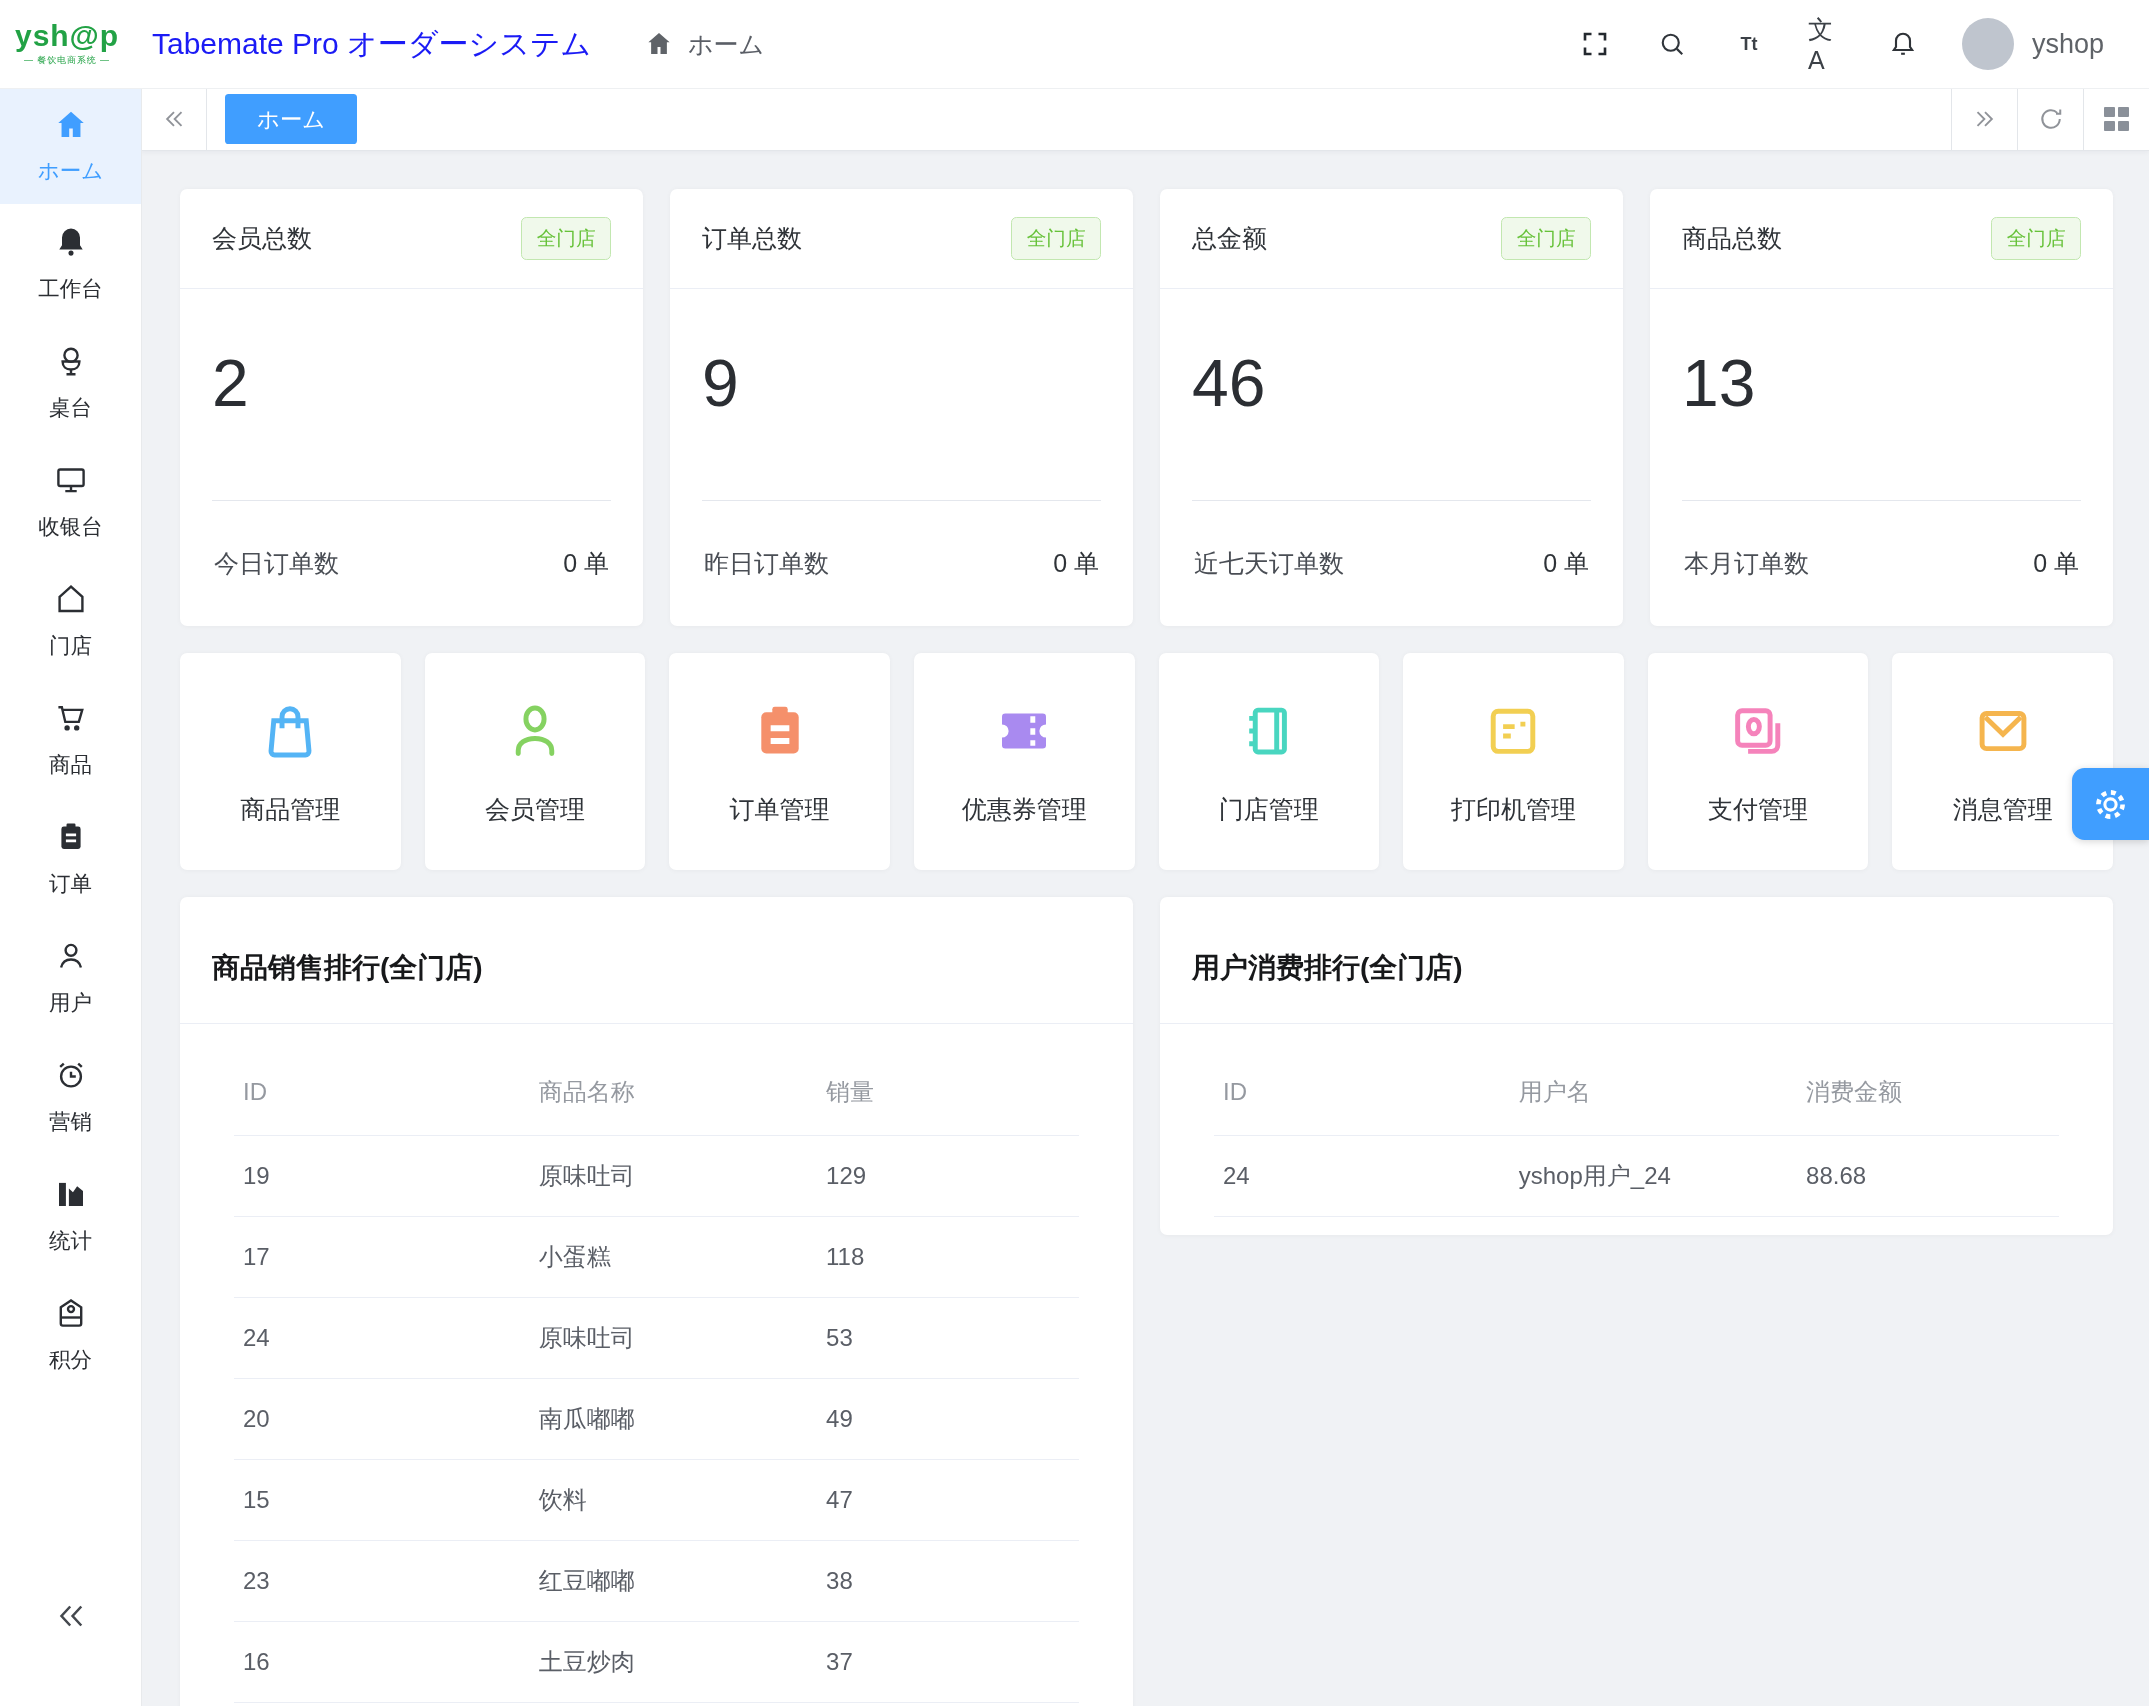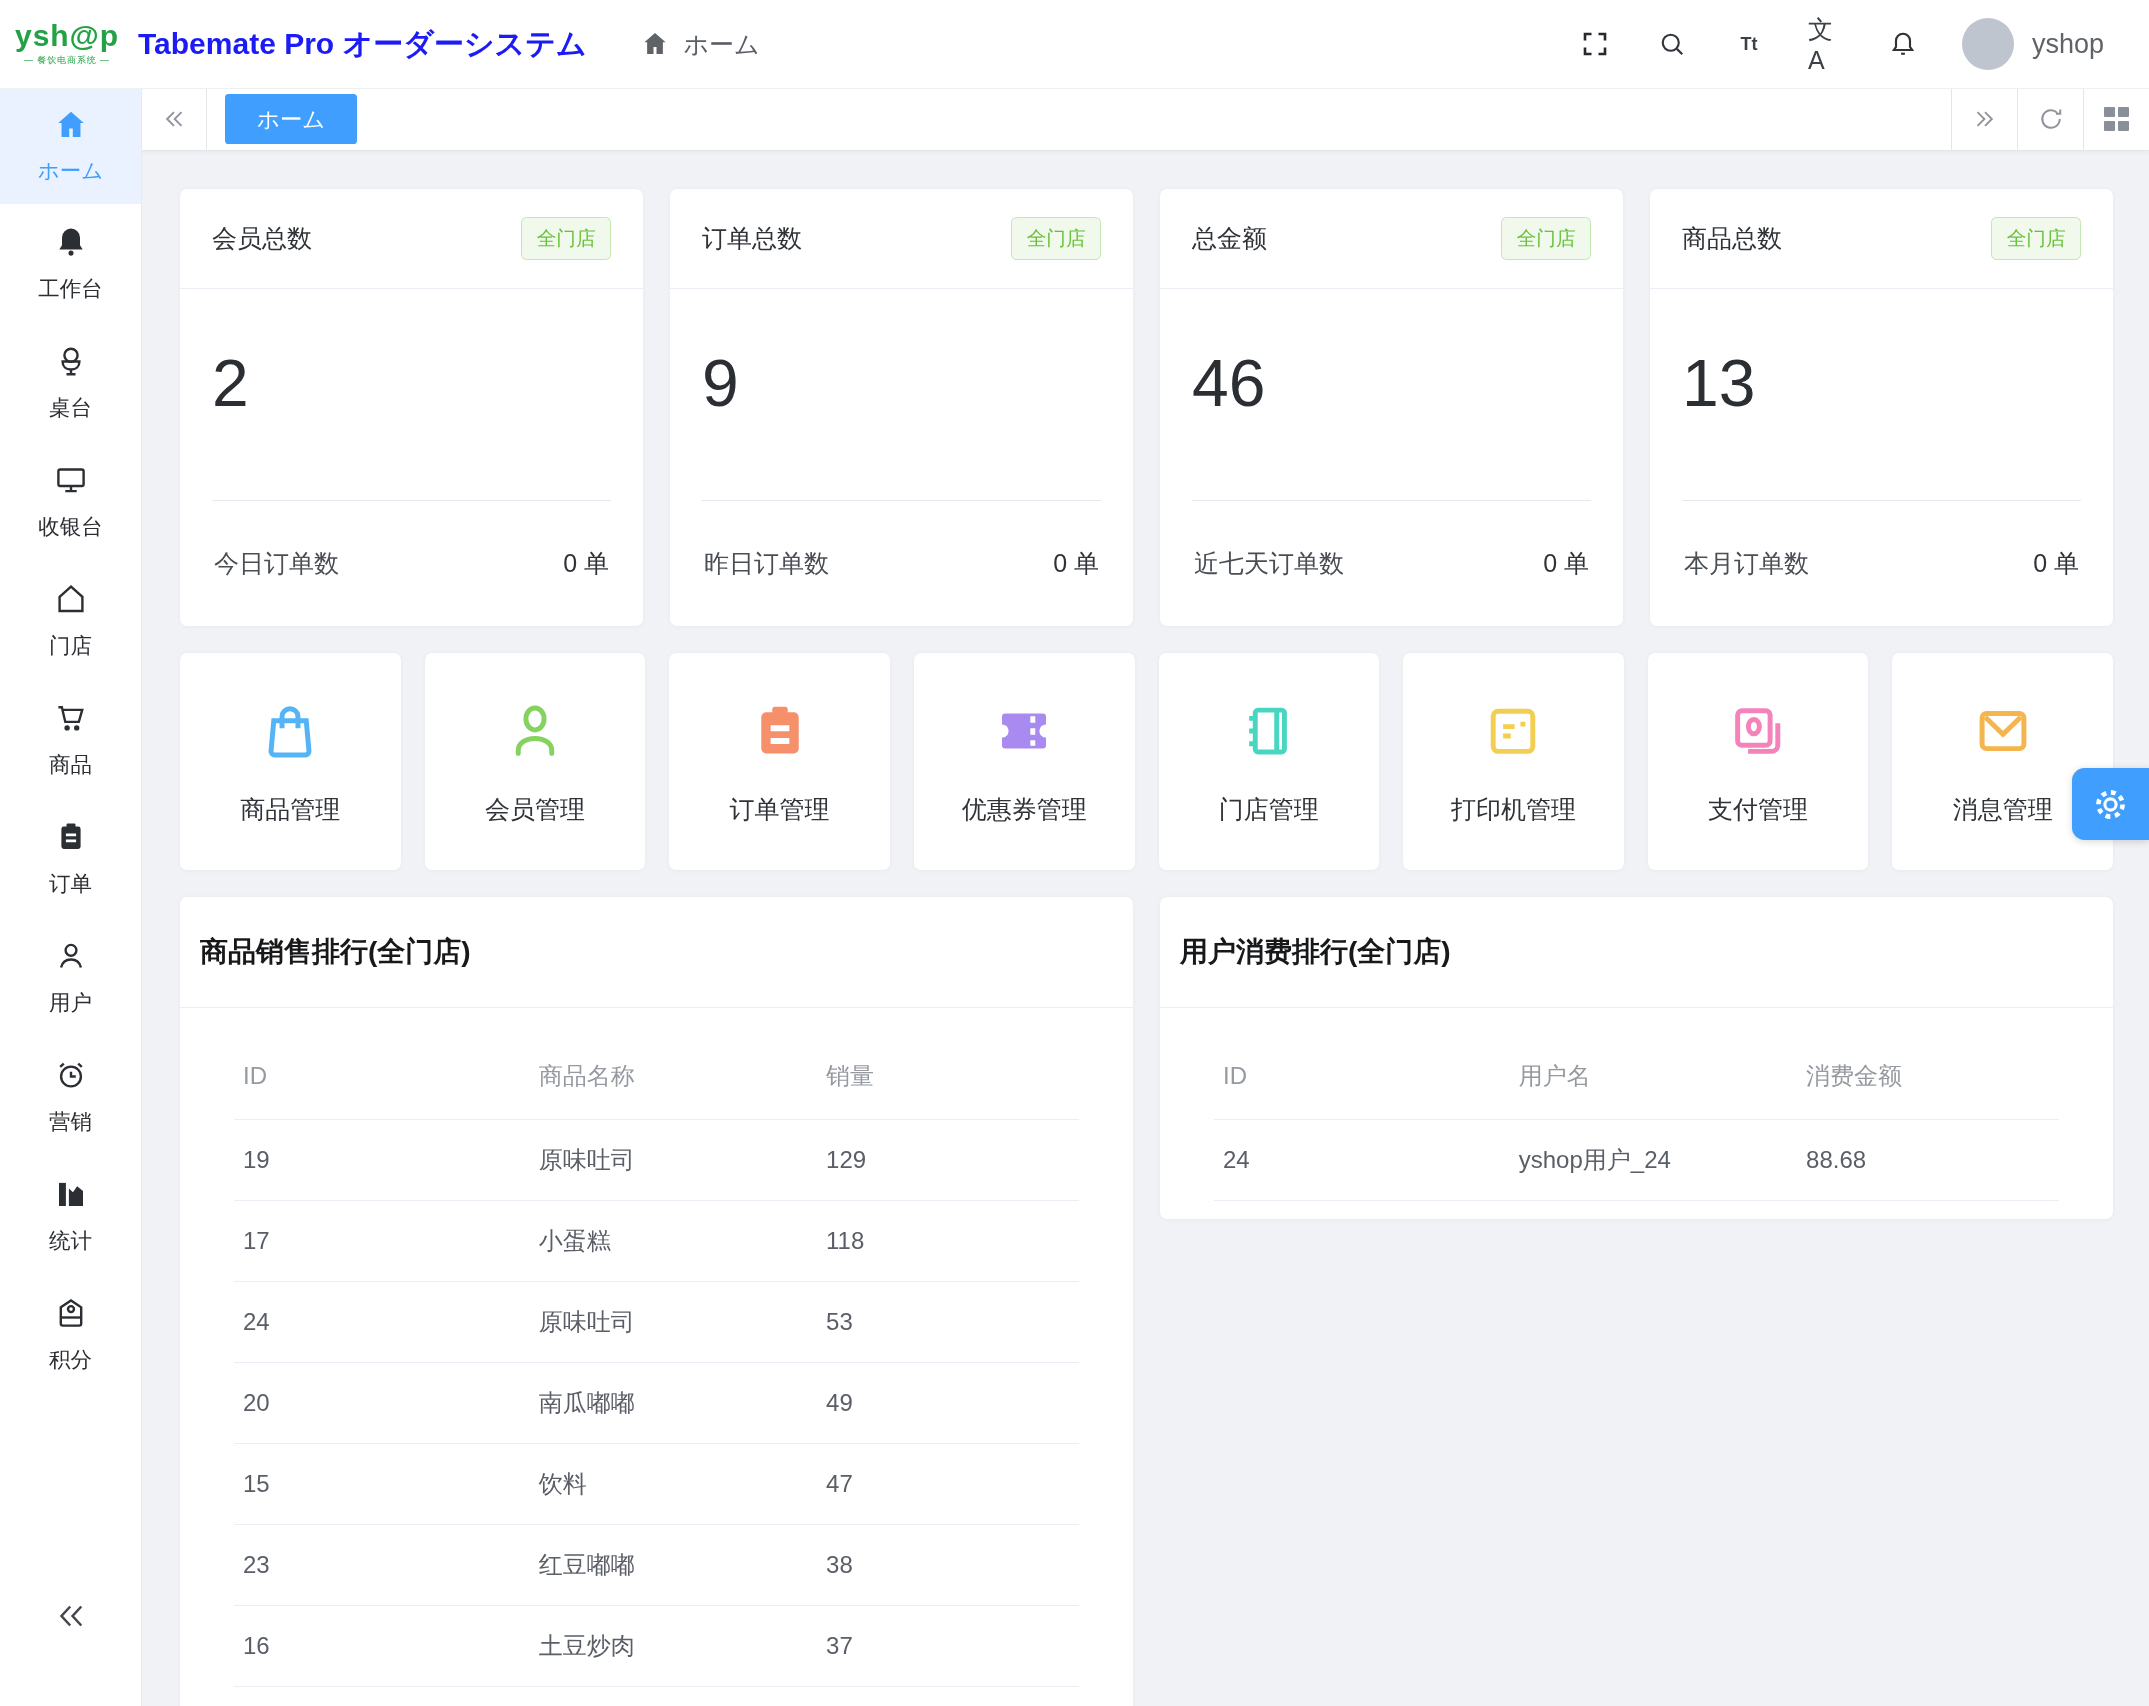--- a/index.html
+++ b/index.html
@@ -5,21 +5,21 @@
   html,body{margin:0;padding:0;background:#f0f2f5;}
   .page{position:relative;width:2149px;height:1707px;overflow:hidden;background:#f0f2f5;
         font-family:"Liberation Sans","DejaVu Sans",sans-serif;color:#303133;}
 
   
   .header{position:absolute;top:0;left:0;right:0;height:88px;background:#fff;z-index:30;
           display:flex;align-items:center;border-bottom:0.9px solid #eef0f2;}
   .logo{width:134px;display:flex;flex-direction:column;align-items:center;justify-content:center;cursor:pointer;text-align:right;}
   .logo-text{font-size:30px;font-weight:700;color:#22a245;letter-spacing:0.9px;line-height:1;}
   .logo-sub{font-size:9px;color:#22a245;margin-top:2.7px;letter-spacing:0.9px;}
-  .app-title{font-size:30px;font-weight:700;color:#1b1bf5;margin-left:4px;white-space:nowrap;}
+  .app-title{font-size:30px;font-weight:400;color:#1b1bf5;margin-left:18px;white-space:nowrap;}
   .breadcrumb{display:flex;align-items:center;gap:10.7px;margin-left:50px;color:#5a5e66;font-size:25px;cursor:pointer;}
   .hdr-right{margin-left:auto;display:flex;align-items:center;gap:41px;padding-right:45px;}
   .hicon{width:36px;height:36px;display:flex;align-items:center;justify-content:center;color:#2f3338;cursor:pointer;}
   .hicon svg{width:30px;height:30px;}
   .tt-icon{font-size:18px;font-weight:700;color:#3c4147;}
   .lang-icon{font-size:25px;color:#3c4147;font-weight:400;}
   .avatar{width:52px;height:52px;border-radius:50%;background:#bfc5ce;cursor:pointer;}
   .username{font-size:27px;color:#5f6368;margin-left:-23px;cursor:pointer;}
 
   
@@ -64,21 +64,21 @@
              padding:0 34px;font-size:25px;color:#4a4e55;}
   .stat-foot .fv{color:#2f3338;}
 
   .shortcuts{display:grid;grid-template-columns:repeat(8,1fr);gap:24px;margin-top:27px;}
   .shortcut{height:217px;display:flex;flex-direction:column;align-items:center;justify-content:center;
             gap:29px;cursor:pointer;}
   .shortcut svg{width:66px;height:66px;}
   .shortcut .sc-label{font-size:25px;color:#2f3338;}
 
   .tables{display:grid;grid-template-columns:1fr 1fr;gap:27px;margin-top:27px;align-items:start;}
-  .table-head{padding:36px 20px;border-bottom:0.9px solid #ebeef5;font-size:28px;font-weight:700;color:#17181a;}
+  .table-head{padding:36px 32px;border-bottom:0.9px solid #ebeef5;font-size:28px;font-weight:700;color:#17181a;margin-top:16px;}
   .table-body{padding:23px 54px 18px;}
   table.rank{width:100%;border-collapse:collapse;font-size:24px;}
   table.rank th{font-weight:400;color:#9599a0;text-align:left;padding:29px 9px 27px;border-bottom:0.9px solid #ebeef5;}
   table.rank td{color:#5a5e66;padding:24px 9px;border-bottom:0.9px solid #ebeef5;}
   table.rank .c1{width:35%;} table.rank .c2{width:34%;} table.rank .c3{width:31%;}
 
   
   .fab{position:absolute;right:0;top:768px;width:77px;height:72px;background:#409eff;z-index:40;
        border-radius:12.5px 0 0 12.5px;display:flex;align-items:center;justify-content:center;cursor:pointer;
        box-shadow:0 1.8px 7.2px rgba(0,0,0,.15);}

